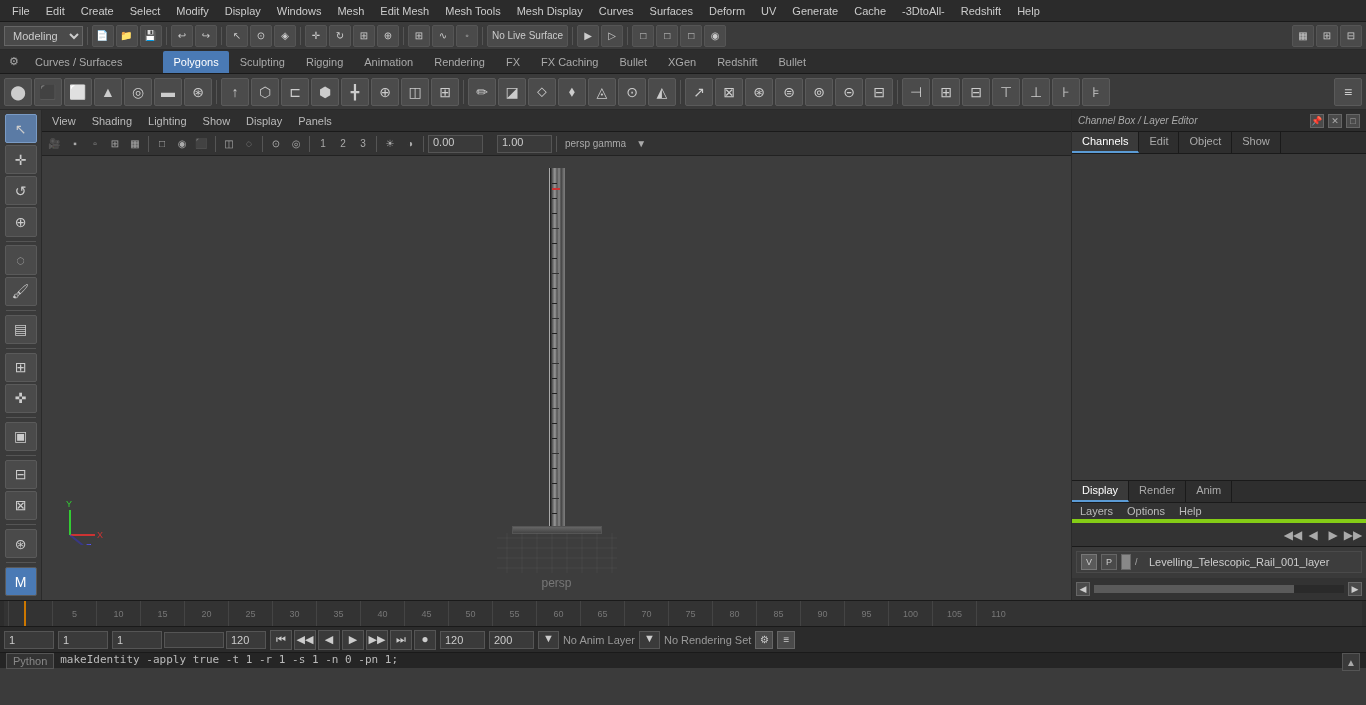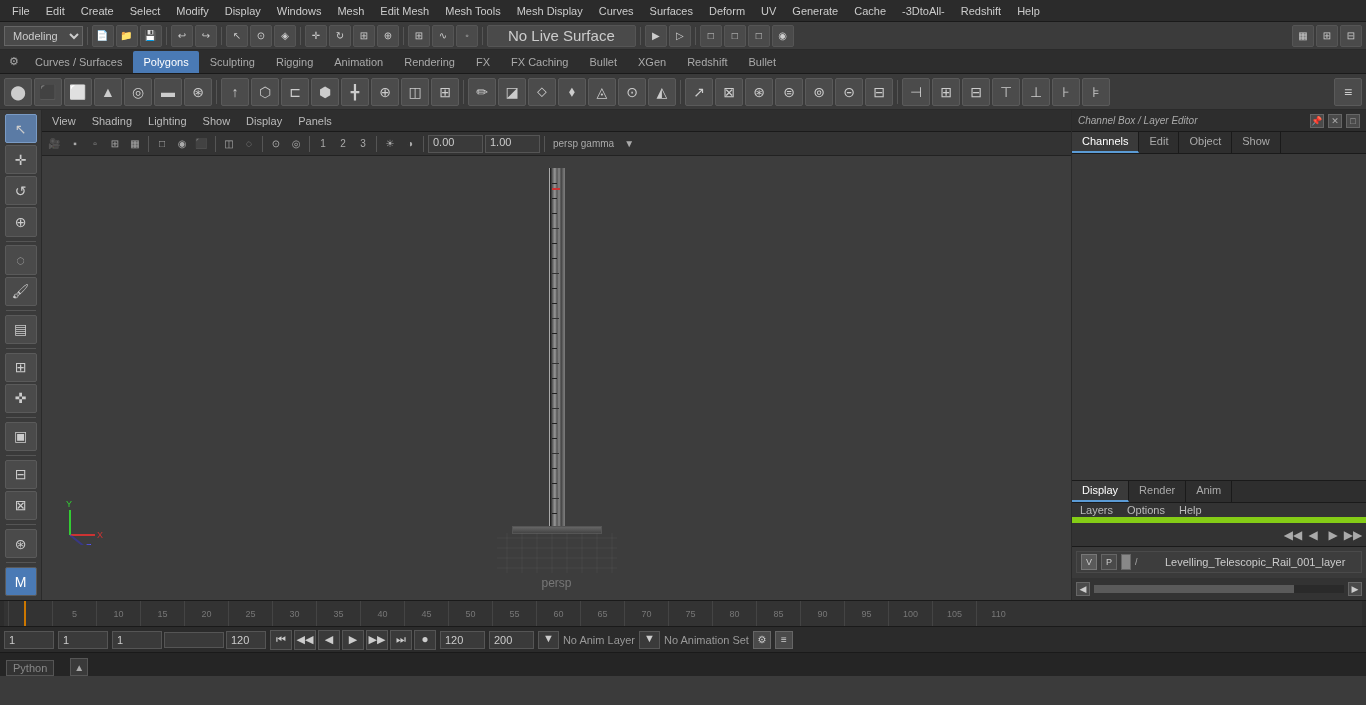--- a/index.html
+++ b/index.html
@@ -80,20 +80,21 @@
       cursor: pointer;
       font-size: 11px;
       color: #aaa;
       border-radius: 2px 2px 0 0;
       height: 22px;
       display: flex; align-items: center;
     }
     .mode-tab.active {
       background: #4a7ab5;
       color: #ffffff;
+      margin-left: 30px;
     }
     .mode-tab-settings {
       width: 20px; height: 20px;
       display: flex; align-items: center; justify-content: center;
       cursor: pointer;
       color: #aaa;
     }
 
     
     #shelf-row {
@@ -265,21 +266,21 @@
       color: #fff;
       border-bottom: 2px solid #5b9bd5;
     }
     #channel-box-menu {
       display: flex;
       background: #333;
       height: 20px;
       align-items: center;
       padding: 0 4px;
       gap: 6px;
-      border-bottom: 6px solid #84cc16;
+      border-bottom: 4px solid #84cc16;
     }
     .cb-menu-item {
       font-size: 11px;
       color: #bbb;
       cursor: pointer;
       padding: 0 4px;
     }
 
     
     #layers-section {
@@ -355,21 +356,20 @@
       background: #888;
       border: 1px solid #666;
     }
     .layer-name {
       flex: 1;
       font-size: 11px;
       color: #ccc;
       white-space: nowrap;
       overflow: hidden;
       text-overflow: ellipsis;
-      margin-left: 16px;
     }
 
     
     #timeline-area {
       background: #2d2d2d;
       height: 26px;
       border-top: 1px solid #1a1a1a;
       display: flex;
       align-items: center;
       padding: 0 4px;
@@ -470,25 +470,25 @@
       border: 1px solid #666;
       color: #ccc;
       font-size: 10px;
       cursor: pointer;
       display: flex; align-items: center; justify-content: center;
     }
 
     
     #python-bar {
       display: flex;
-      align-items: flex-end;
+      align-items: flex-start;
       background: #252525;
-      height: 24px;
+      height: 16px;
       padding: 0 6px;
-      gap: 16px;
+      gap: 6px;
       border-top: 1px solid #1a1a1a;
     }
     .python-label {
       color: #888;
       font-size: 11px;
       padding: 1px 6px;
       background: #333;
       border: 1px solid #555;
     }
     .python-cmd {
@@ -523,21 +523,21 @@
       left: 50%;
       transform: translateX(-50%);
       color: #777;
       font-size: 12px;
       pointer-events: none;
     }
 
     
     .coord-display {
       display: flex;
-      gap: 2px;
+      gap: 14px;
       align-items: flex-end;
     }
     .coord-input {
       background: #3a3a3a;
       border: 1px solid #555;
       color: #ccc;
       font-size: 11px;
       height: 18px;
       padding: 0 4px;
       width: 55px;
@@ -589,21 +589,21 @@
   <div class="toolbar-separator"></div>
   <div class="toolbar-btn">✛</div>
   <div class="toolbar-btn">↻</div>
   <div class="toolbar-btn">⊞</div>
   <div class="toolbar-btn">⊕</div>
   <div class="toolbar-separator"></div>
   <div class="toolbar-btn">⊞</div>
   <div class="toolbar-btn">∿</div>
   <div class="toolbar-btn">◦</div>
   <div class="toolbar-separator"></div>
-  <div class="toolbar-btn" style="width:auto;padding:0 20px;font-size:15px;">No Live Surface</div>
+  <div class="toolbar-btn" style="width:auto;padding:0 4px;font-size:10px;">No Live Surface</div>
   <div class="toolbar-separator"></div>
   <div class="toolbar-btn">▶</div>
   <div class="toolbar-btn">▷</div>
   <div class="toolbar-separator"></div>
   <div class="toolbar-btn">□</div>
   <div class="toolbar-btn">□</div>
   <div class="toolbar-btn">□</div>
   <div class="toolbar-btn">◉</div>
   <div style="flex:1"></div>
   <div class="toolbar-btn">▦</div>
@@ -941,22 +941,23 @@
     <div class="pb-btn">⏺</div>
   </div>
 
   <div class="bottom-num-field">120</div>
   <div class="bottom-num-field">200</div>
 
   <div class="anim-layer-select">▼</div>
   <div class="bottom-label">No Anim Layer</div>
 
   <div class="anim-layer-select">▼</div>
-  <div class="bottom-label">No Animation Set</div>
+  <div class="bottom-label">No Rendering Set</div>
 
   <div class="bottom-btn">⚙</div>
   <div class="bottom-btn">≡</div>
 </div>
 
 <div id="python-bar">
   <span class="python-label">Python</span>
+  <span class="python-cmd">makeIdentity -apply true -t 1 -r 1 -s 1 -n 0 -pn 1;</span>
   <div class="python-expand">▲</div>
 </div>
 
 </body></html>

